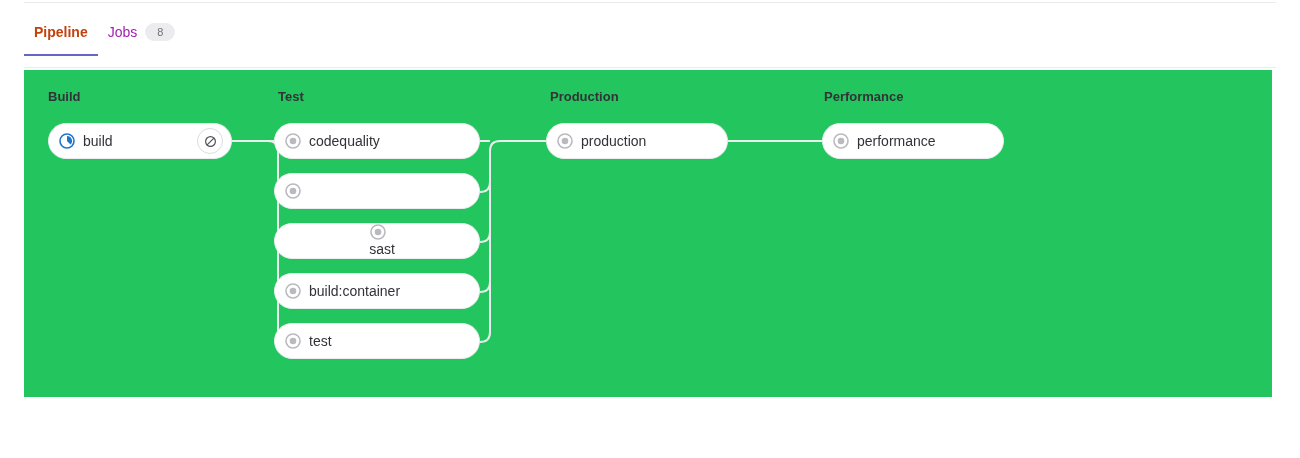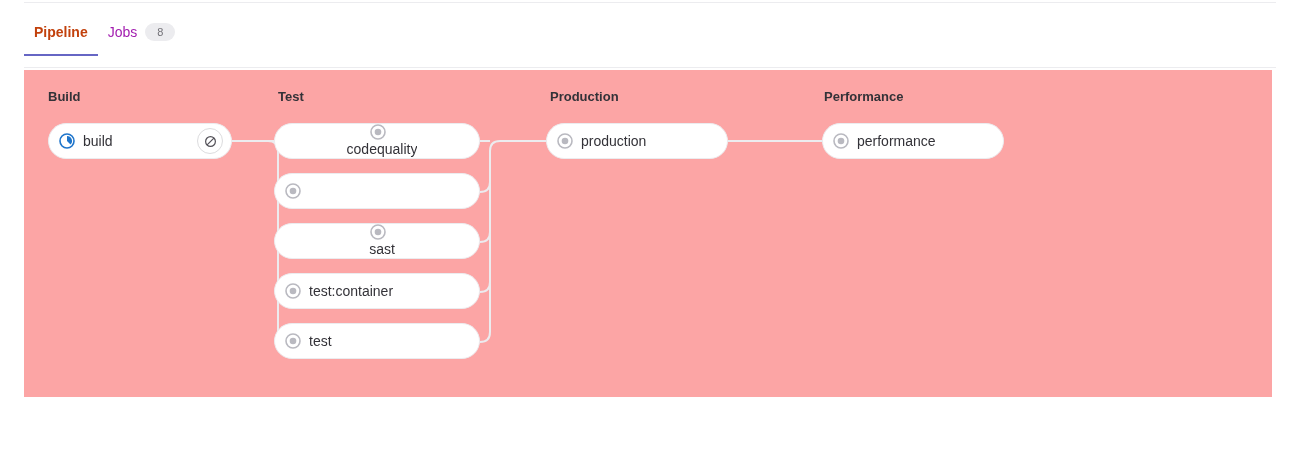--- a/index.html
+++ b/index.html
@@ -71,21 +71,21 @@
     line-height: 18px;
   }
 
   
   .graph {
     position: absolute;
     left: 24px;
     top: 70px;
     width: 1248px;
     height: 327px;
-    background: #fca5a5;
+    background: #22c55e;
   }
 
   .stage {
     position: absolute;
     top: 0;
   }
   .stage-title {
     position: absolute;
     top: 19px;
     font-size: 13px;
@@ -201,21 +201,21 @@
         <circle cx="8" cy="8" r="6" fill="none" stroke="#535158" stroke-width="1.5"></circle>
         <line x1="3.8" y1="12.2" x2="12.2" y2="3.8" stroke="#535158" stroke-width="1.5"></line>
       </svg>
     </span>
   </div>
 
   <div class="stage" style="left:254px;">
     <div class="stage-title">Test</div>
   </div>
 
-  <div class="pill" style="left:250px; top:53px; width:206px;flex-direction:column;">
+  <div class="pill" style="left:250px; top:53px; width:206px;">
     <svg class="status-icon" viewBox="0 0 16 16">
       <circle cx="8" cy="8" r="7" fill="none" stroke="#b9b9c0" stroke-width="1.6"></circle>
       <circle cx="8" cy="8" r="3.3" fill="#b9b9c0"></circle>
     </svg>
     <span class="pill-name">codequality</span>
   </div>
 
   <div class="pill" style="left:250px; top:103px; width:206px;">
     <svg class="status-icon" viewBox="0 0 16 16">
       <circle cx="8" cy="8" r="7" fill="none" stroke="#b9b9c0" stroke-width="1.6"></circle>
@@ -229,21 +229,21 @@
       <circle cx="8" cy="8" r="3.3" fill="#b9b9c0"></circle>
     </svg>
     <span class="pill-name">sast</span>
   </div>
 
   <div class="pill" style="left:250px; top:203px; width:206px;">
     <svg class="status-icon" viewBox="0 0 16 16">
       <circle cx="8" cy="8" r="7" fill="none" stroke="#b9b9c0" stroke-width="1.6"></circle>
       <circle cx="8" cy="8" r="3.3" fill="#b9b9c0"></circle>
     </svg>
-    <span class="pill-name">test:container</span>
+    <span class="pill-name">build:container</span>
   </div>
 
   <div class="pill" style="left:250px; top:253px; width:206px;">
     <svg class="status-icon" viewBox="0 0 16 16">
       <circle cx="8" cy="8" r="7" fill="none" stroke="#b9b9c0" stroke-width="1.6"></circle>
       <circle cx="8" cy="8" r="3.3" fill="#b9b9c0"></circle>
     </svg>
     <span class="pill-name">test</span>
   </div>
 

